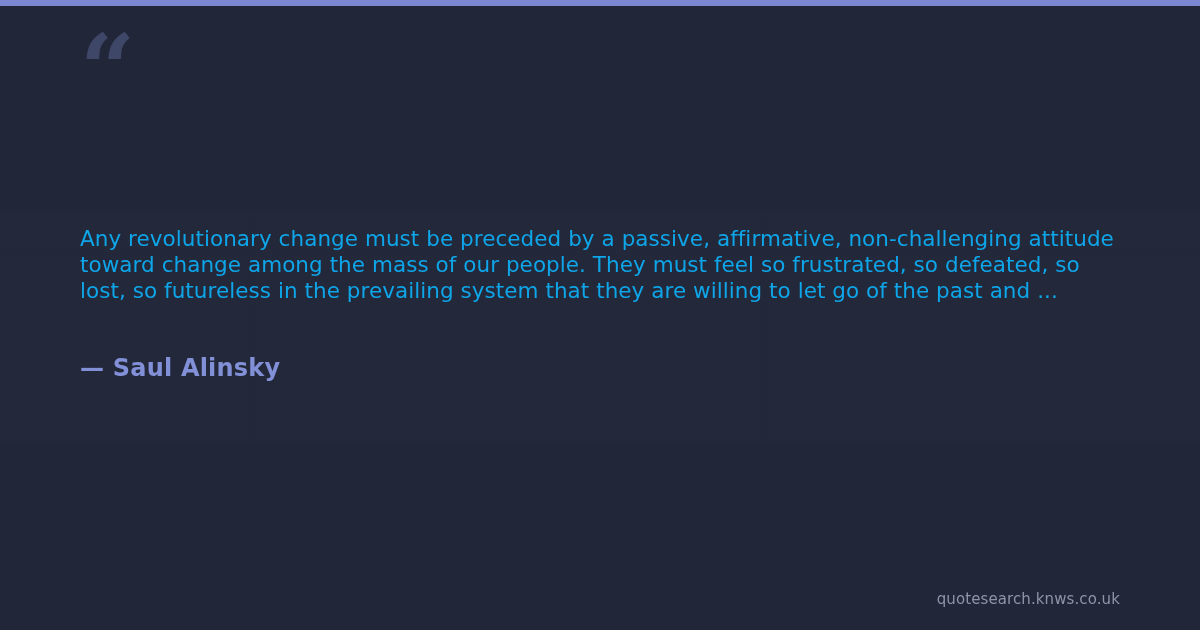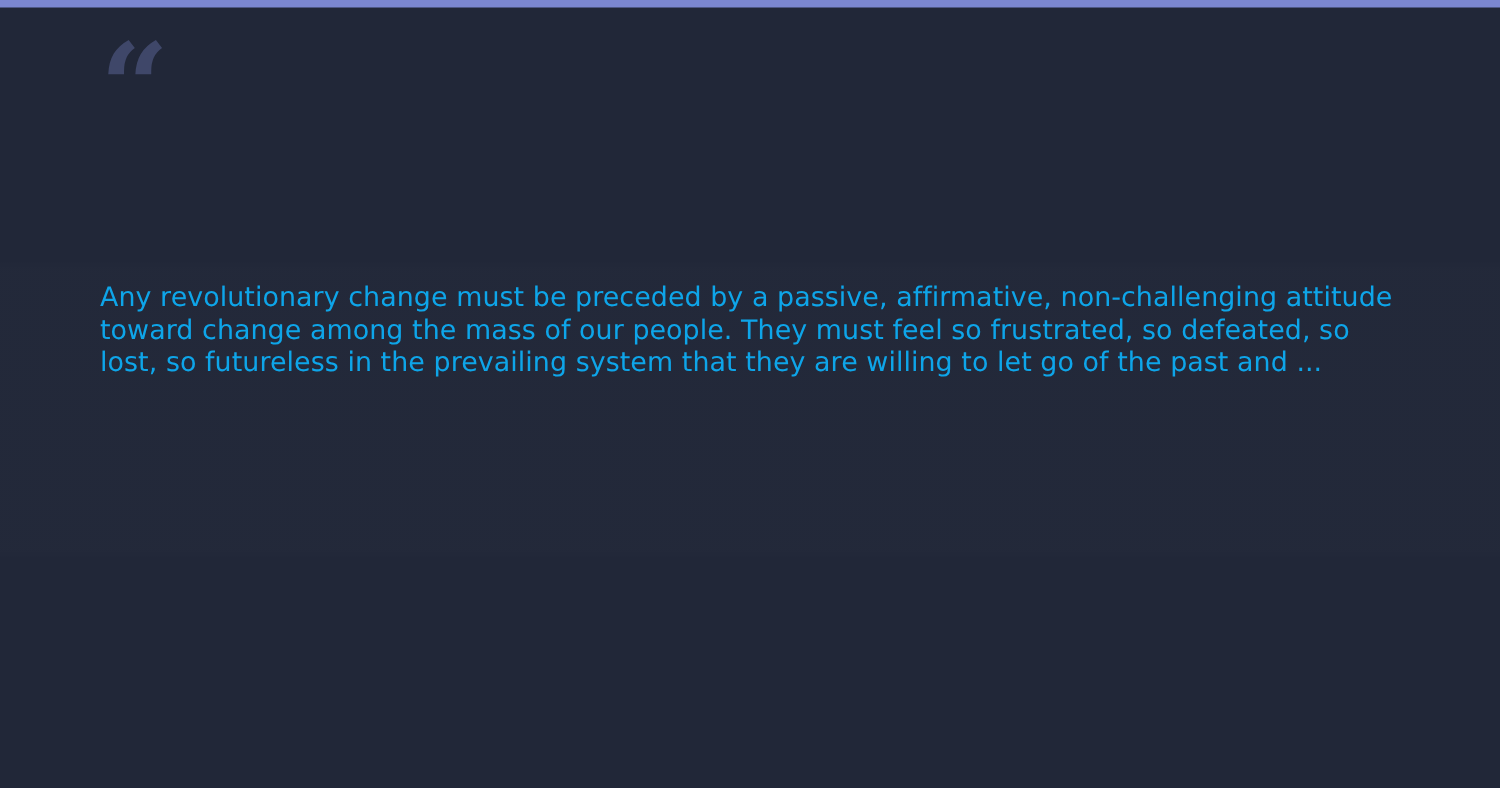--- a/index.html
+++ b/index.html
@@ -120,16 +120,20 @@
 <div class="card">
 
   <div class="top-accent-bar"></div>
 
   <div class="content">
 
     <div class="quote-mark">“</div>
 
     <div class="quote-body">Any revolutionary change must be preceded by a passive, affirmative, non-challenging attitude toward change among the mass of our people. They must feel so frustrated, so defeated, so lost, so futureless in the prevailing system that they are willing to let go of the past and ...</div>
 
+    <div class="author">
+      <span class="dash">— </span><span>Saul Alinsky</span>
+    </div>
 
+    <div class="source-url">quotesearch.knws.co.uk</div>
 
   </div>
 </div>
 
 </body></html>

